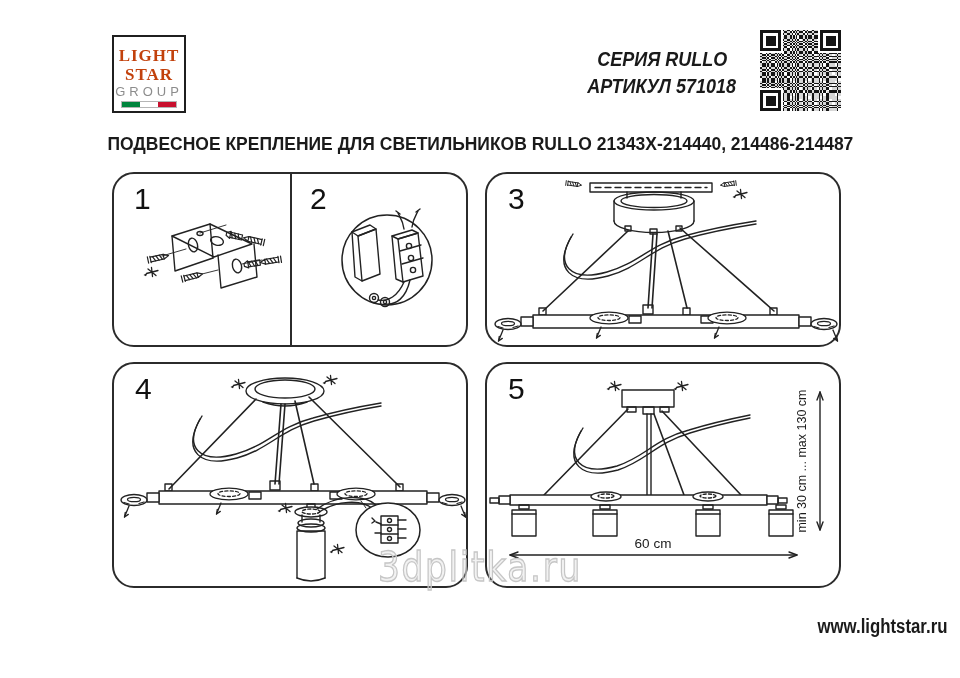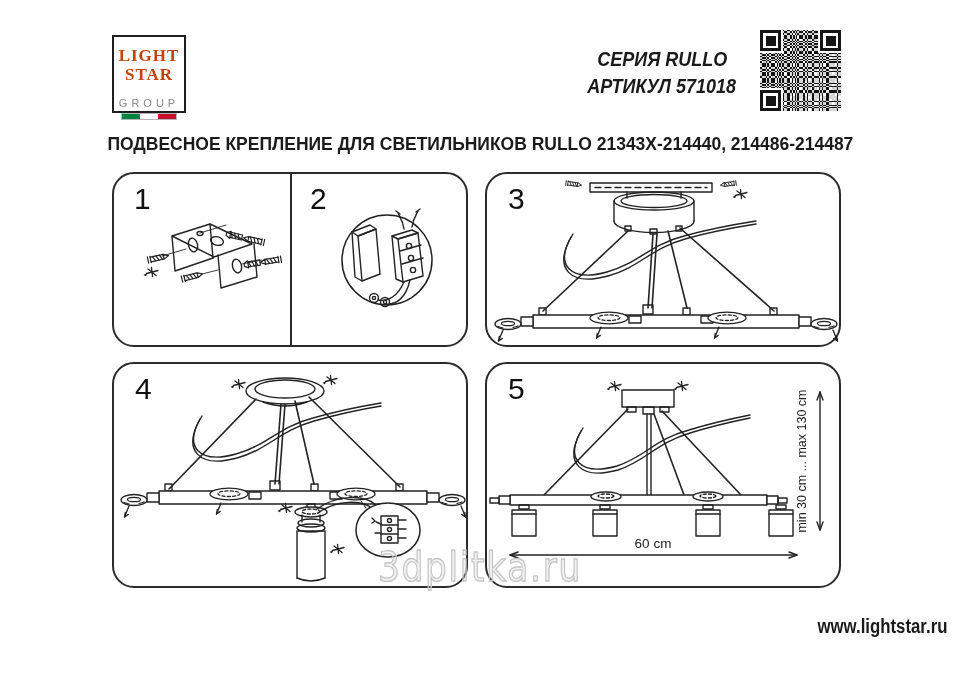--- a/index.html
+++ b/index.html
@@ -3,21 +3,21 @@
 <meta charset="utf-8">
 <style>
   html,body{margin:0;padding:0;background:#ffffff;}
   .sheet{position:relative;width:960px;height:678px;background:#fff;overflow:hidden;
          font-family:"Liberation Sans",sans-serif;color:#1a1a1a;}
   
   .logo-box{position:absolute;left:112px;top:35px;width:74px;height:78px;
             border:2px solid #1f1f1f;box-sizing:border-box;text-align:center;padding-top:9px;}
   .logo-word{font-family:"Liberation Serif",serif;font-weight:700;font-size:17px;
              letter-spacing:1px;line-height:19px;color:#c2410c;}
-  .logo-group{font-size:11px;letter-spacing:4px;color:#8c8c8c;margin-top:15px;line-height:9px;}
+  .logo-group{font-size:13px;letter-spacing:4px;color:#8c8c8c;margin-top:3px;line-height:9px;}
   .logo-flag{width:54px;height:5px;margin:5px auto 0;display:flex;border:1px solid #b5b5b5;box-sizing:content-box;}
   .logo-flag span{flex:1;height:100%;}
   .flag-green{background:#00843d;} .flag-white{background:#ffffff;} .flag-red{background:#c8102e;}
 
   .title-block{position:absolute;left:185px;top:42px;width:350px;text-align:center;}
   .title-line{font-weight:700;font-size:21px;line-height:28px;white-space:nowrap;
               display:inline-block;transform:scaleX(0.9);transform-origin:center;}
   .product-block{position:absolute;left:553px;top:46px;width:218px;text-align:center;font-style:italic;}
   .product-line{font-weight:700;font-size:20px;line-height:27px;white-space:nowrap;
                 display:inline-block;transform:scaleX(0.9);transform-origin:center;}

